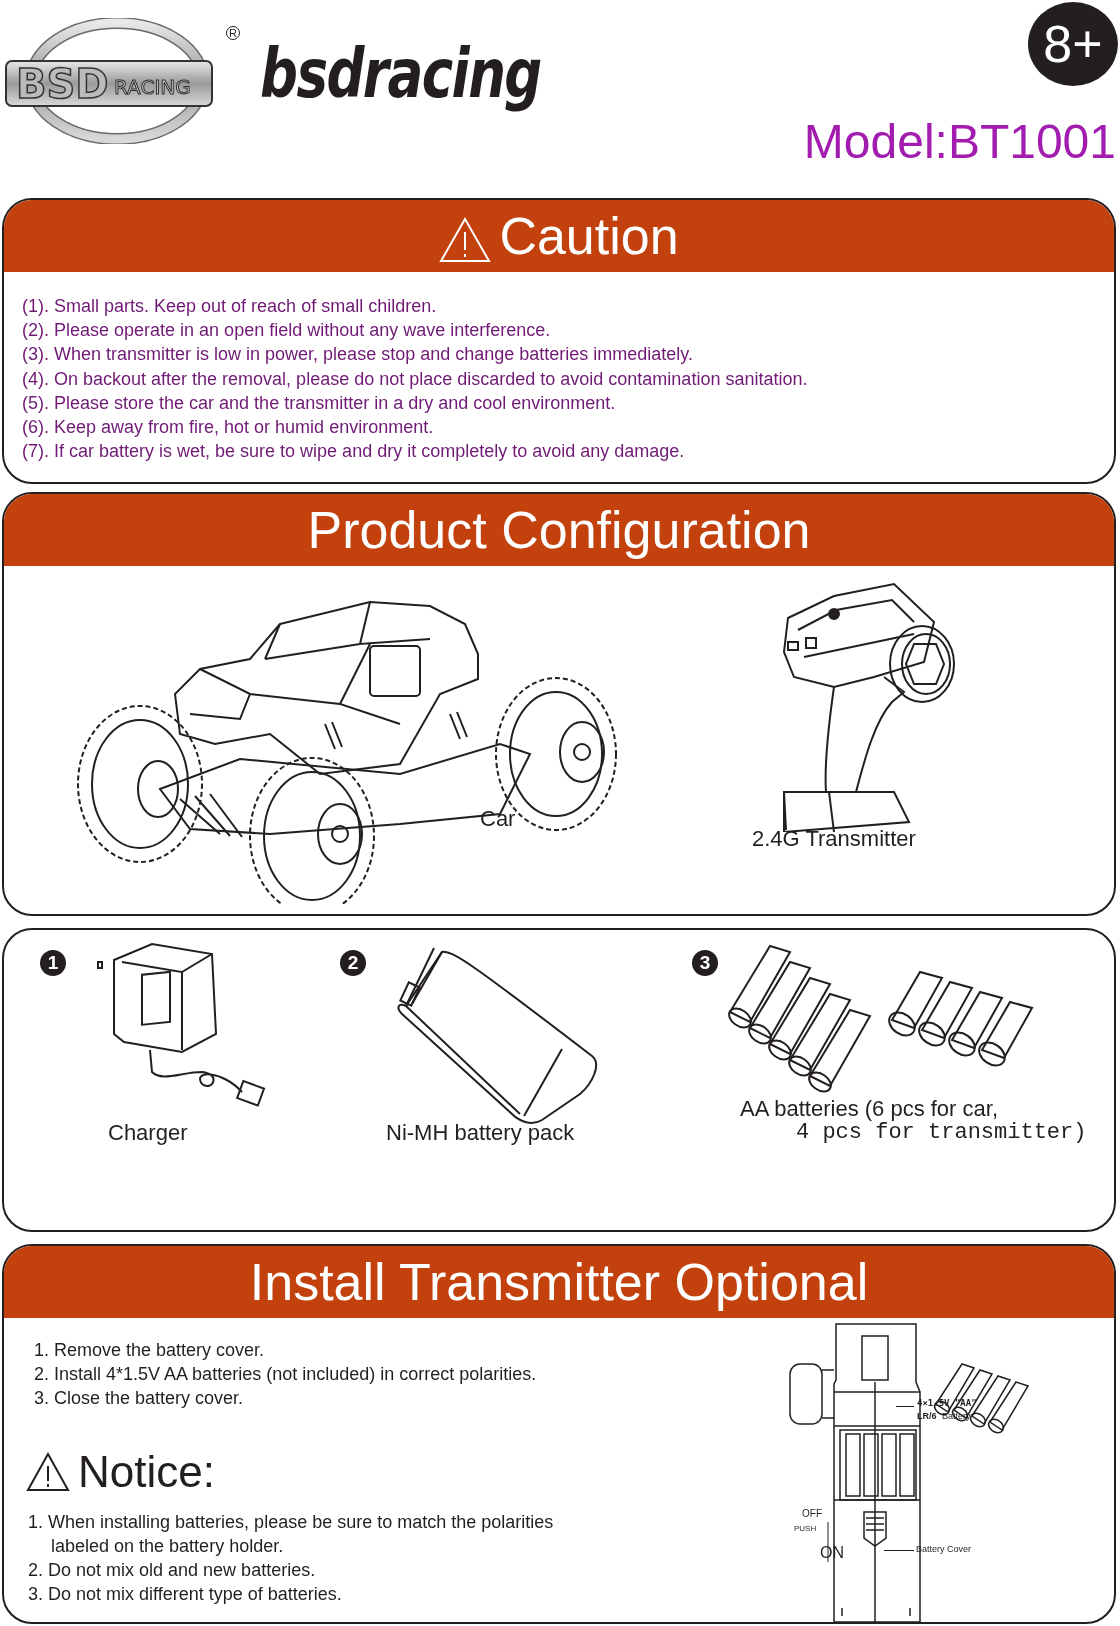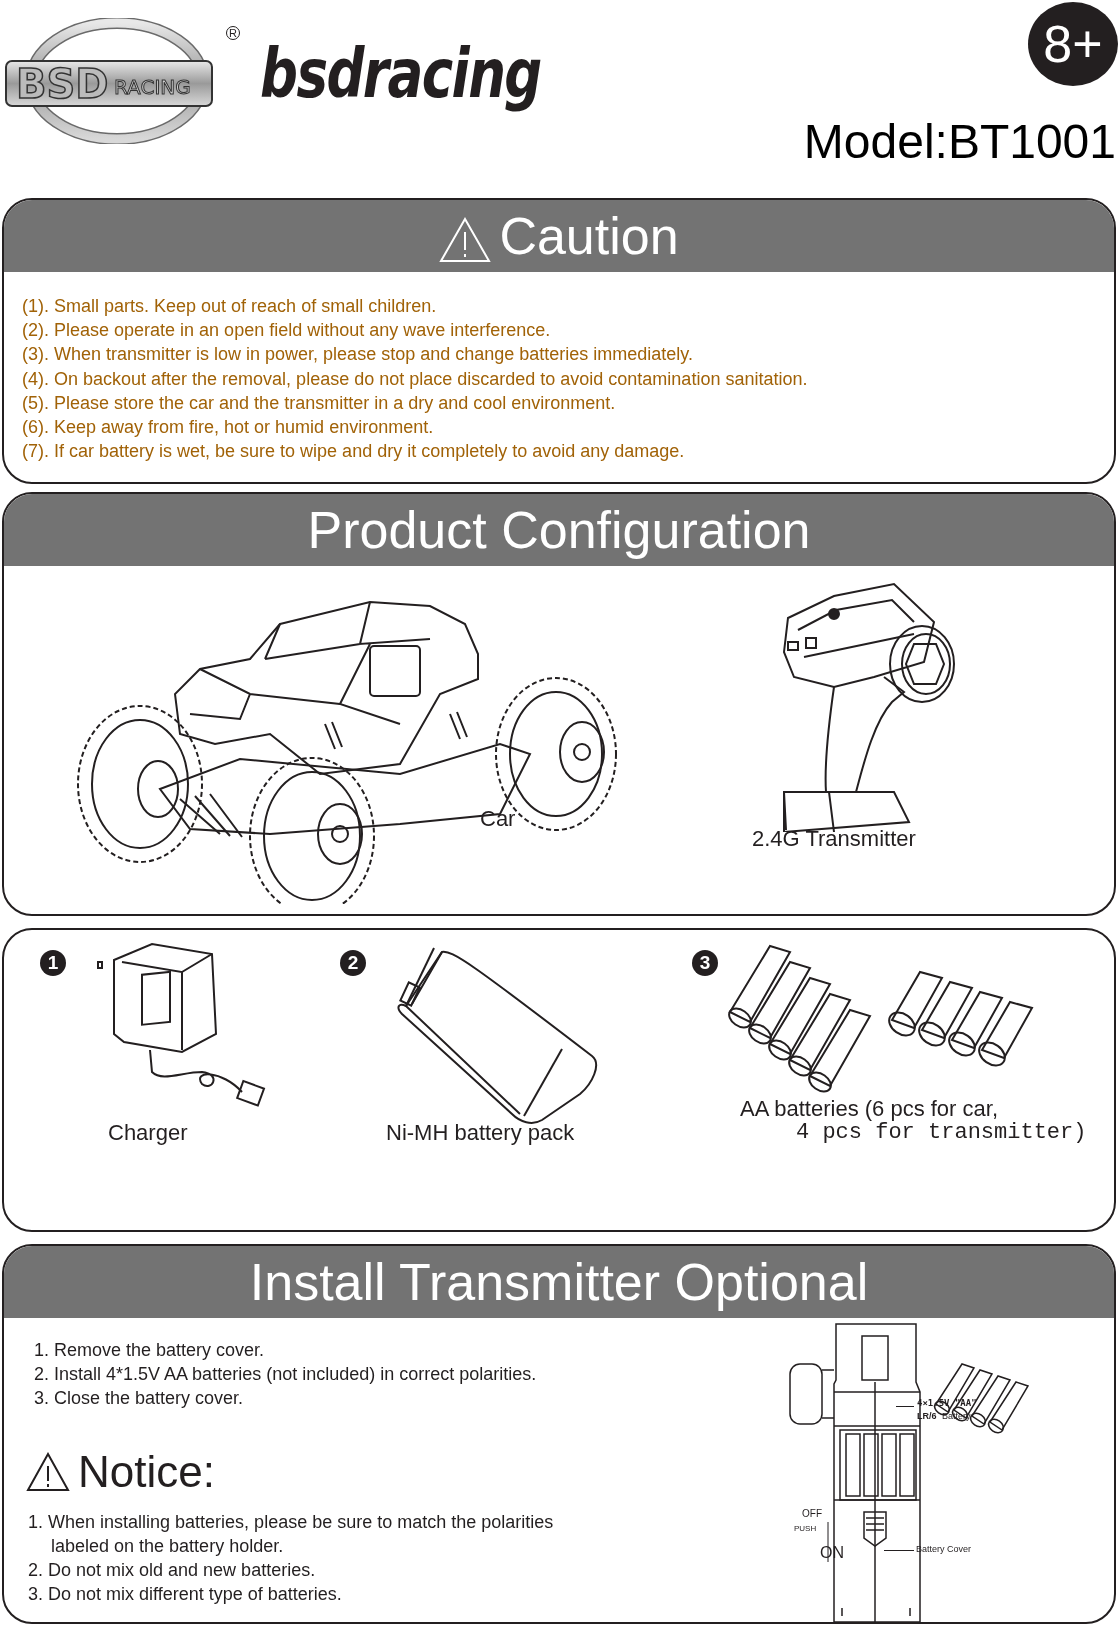--- a/index.html
+++ b/index.html
@@ -6,35 +6,35 @@
     html, body { width: 1120px; height: 1626px; background: #ffffff; overflow: hidden; }
     body { position: relative; font-family: "Liberation Sans", sans-serif; color: #231f20; }
 
     .abs { position: absolute; }
 
     
     .logo-emblem { left: 2px; top: 18px; width: 230px; height: 126px; }
     .reg-mark { left: 226px; top: 26px; font-size: 11px; border: 1px solid #231f20; border-radius: 50%; width: 14px; height: 14px; line-height: 12px; text-align: center; }
     .wordmark { left: 260px; top: 40px; font-family: "DejaVu Sans", sans-serif; font-weight: bold; font-style: italic; font-size: 68px; letter-spacing: -2px; transform: scaleX(0.78); transform-origin: left top; color: #231f20; line-height: 1; }
     .age-badge { left: 1028px; top: 2px; width: 90px; height: 84px; border-radius: 50%; background: #231f20; color: #fff; font-size: 52px; text-align: center; line-height: 84px; }
-    .model { right: 4px; top: 118px; font-size: 48px; color: #000000; line-height: 1; }
+    .model { right: 4px; top: 118px; font-size: 48px; color: #a21caf; line-height: 1; }
 
     
     .panel { position: absolute; left: 2px; width: 1114px; border: 2px solid #231f20; border-radius: 30px; overflow: hidden; background: #fff; }
-    .panel-head { background: #737373; color: #fff; text-align: center; font-size: 52px; line-height: 72px; height: 72px; }
+    .panel-head { background: #c2410c; color: #fff; text-align: center; font-size: 52px; line-height: 72px; height: 72px; }
     .panel-body { position: relative; }
 
     .caution { top: 198px; height: 286px; }
     .config  { top: 492px; height: 424px; }
     .optional{ top: 928px; height: 304px; }
     .install { top: 1244px; height: 380px; }
 
     .warn-tri { display: inline-block; vertical-align: middle; margin-right: 8px; }
 
-    .caution-list { list-style: none; padding: 22px 0 0 18px; font-size: 18px; line-height: 24.2px; color: #a16207; }
+    .caution-list { list-style: none; padding: 22px 0 0 18px; font-size: 18px; line-height: 24.2px; color: #701a75; }
 
     .label { position: absolute; font-size: 22px; color: #231f20; white-space: nowrap; }
 
     .num-badge { position: absolute; width: 26px; height: 26px; border-radius: 50%; background: #231f20; color: #fff; font-weight: bold; font-size: 19px; text-align: center; line-height: 26px; }
 
     .steps { list-style: none; position: absolute; left: 30px; top: 20px; font-size: 18px; line-height: 24px; }
     .notice-title { position: absolute; left: 22px; top: 128px; font-size: 44px; line-height: 52px; display: flex; align-items: center; }
     .notice-list { list-style: none; position: absolute; left: 24px; top: 192px; font-size: 18px; line-height: 24px; }
     .notice-list .indent { padding-left: 23px; }
 

